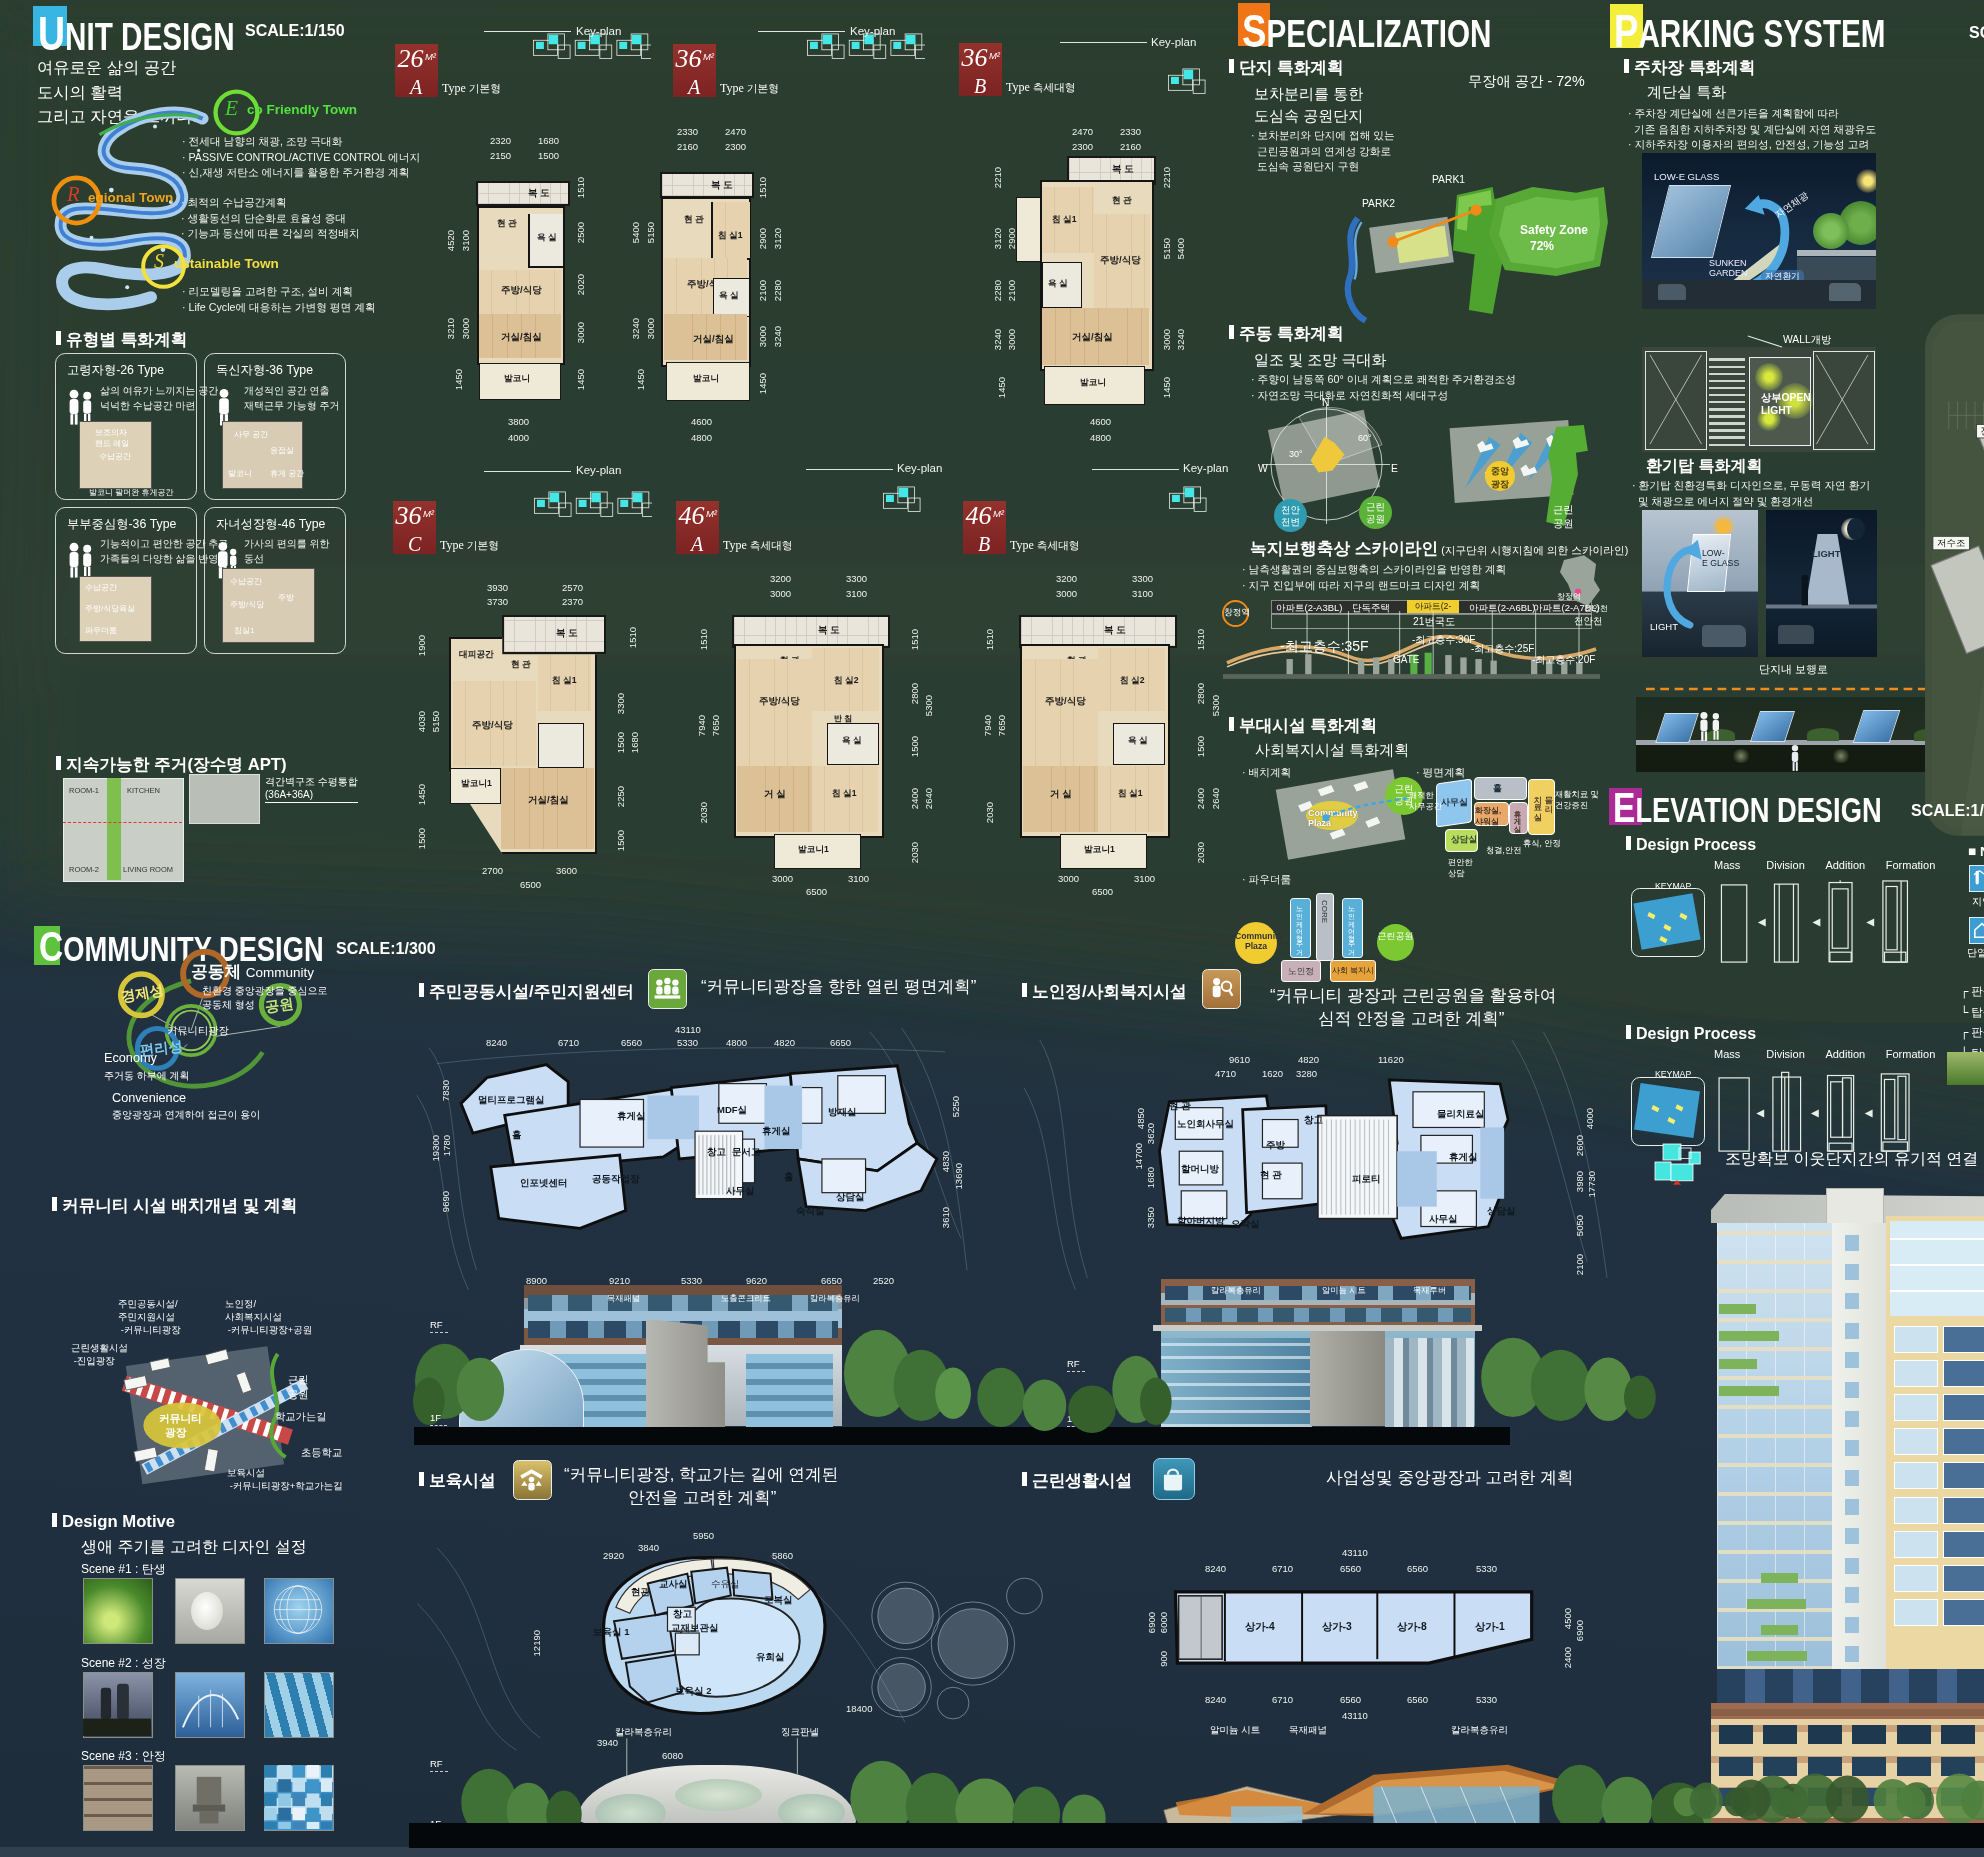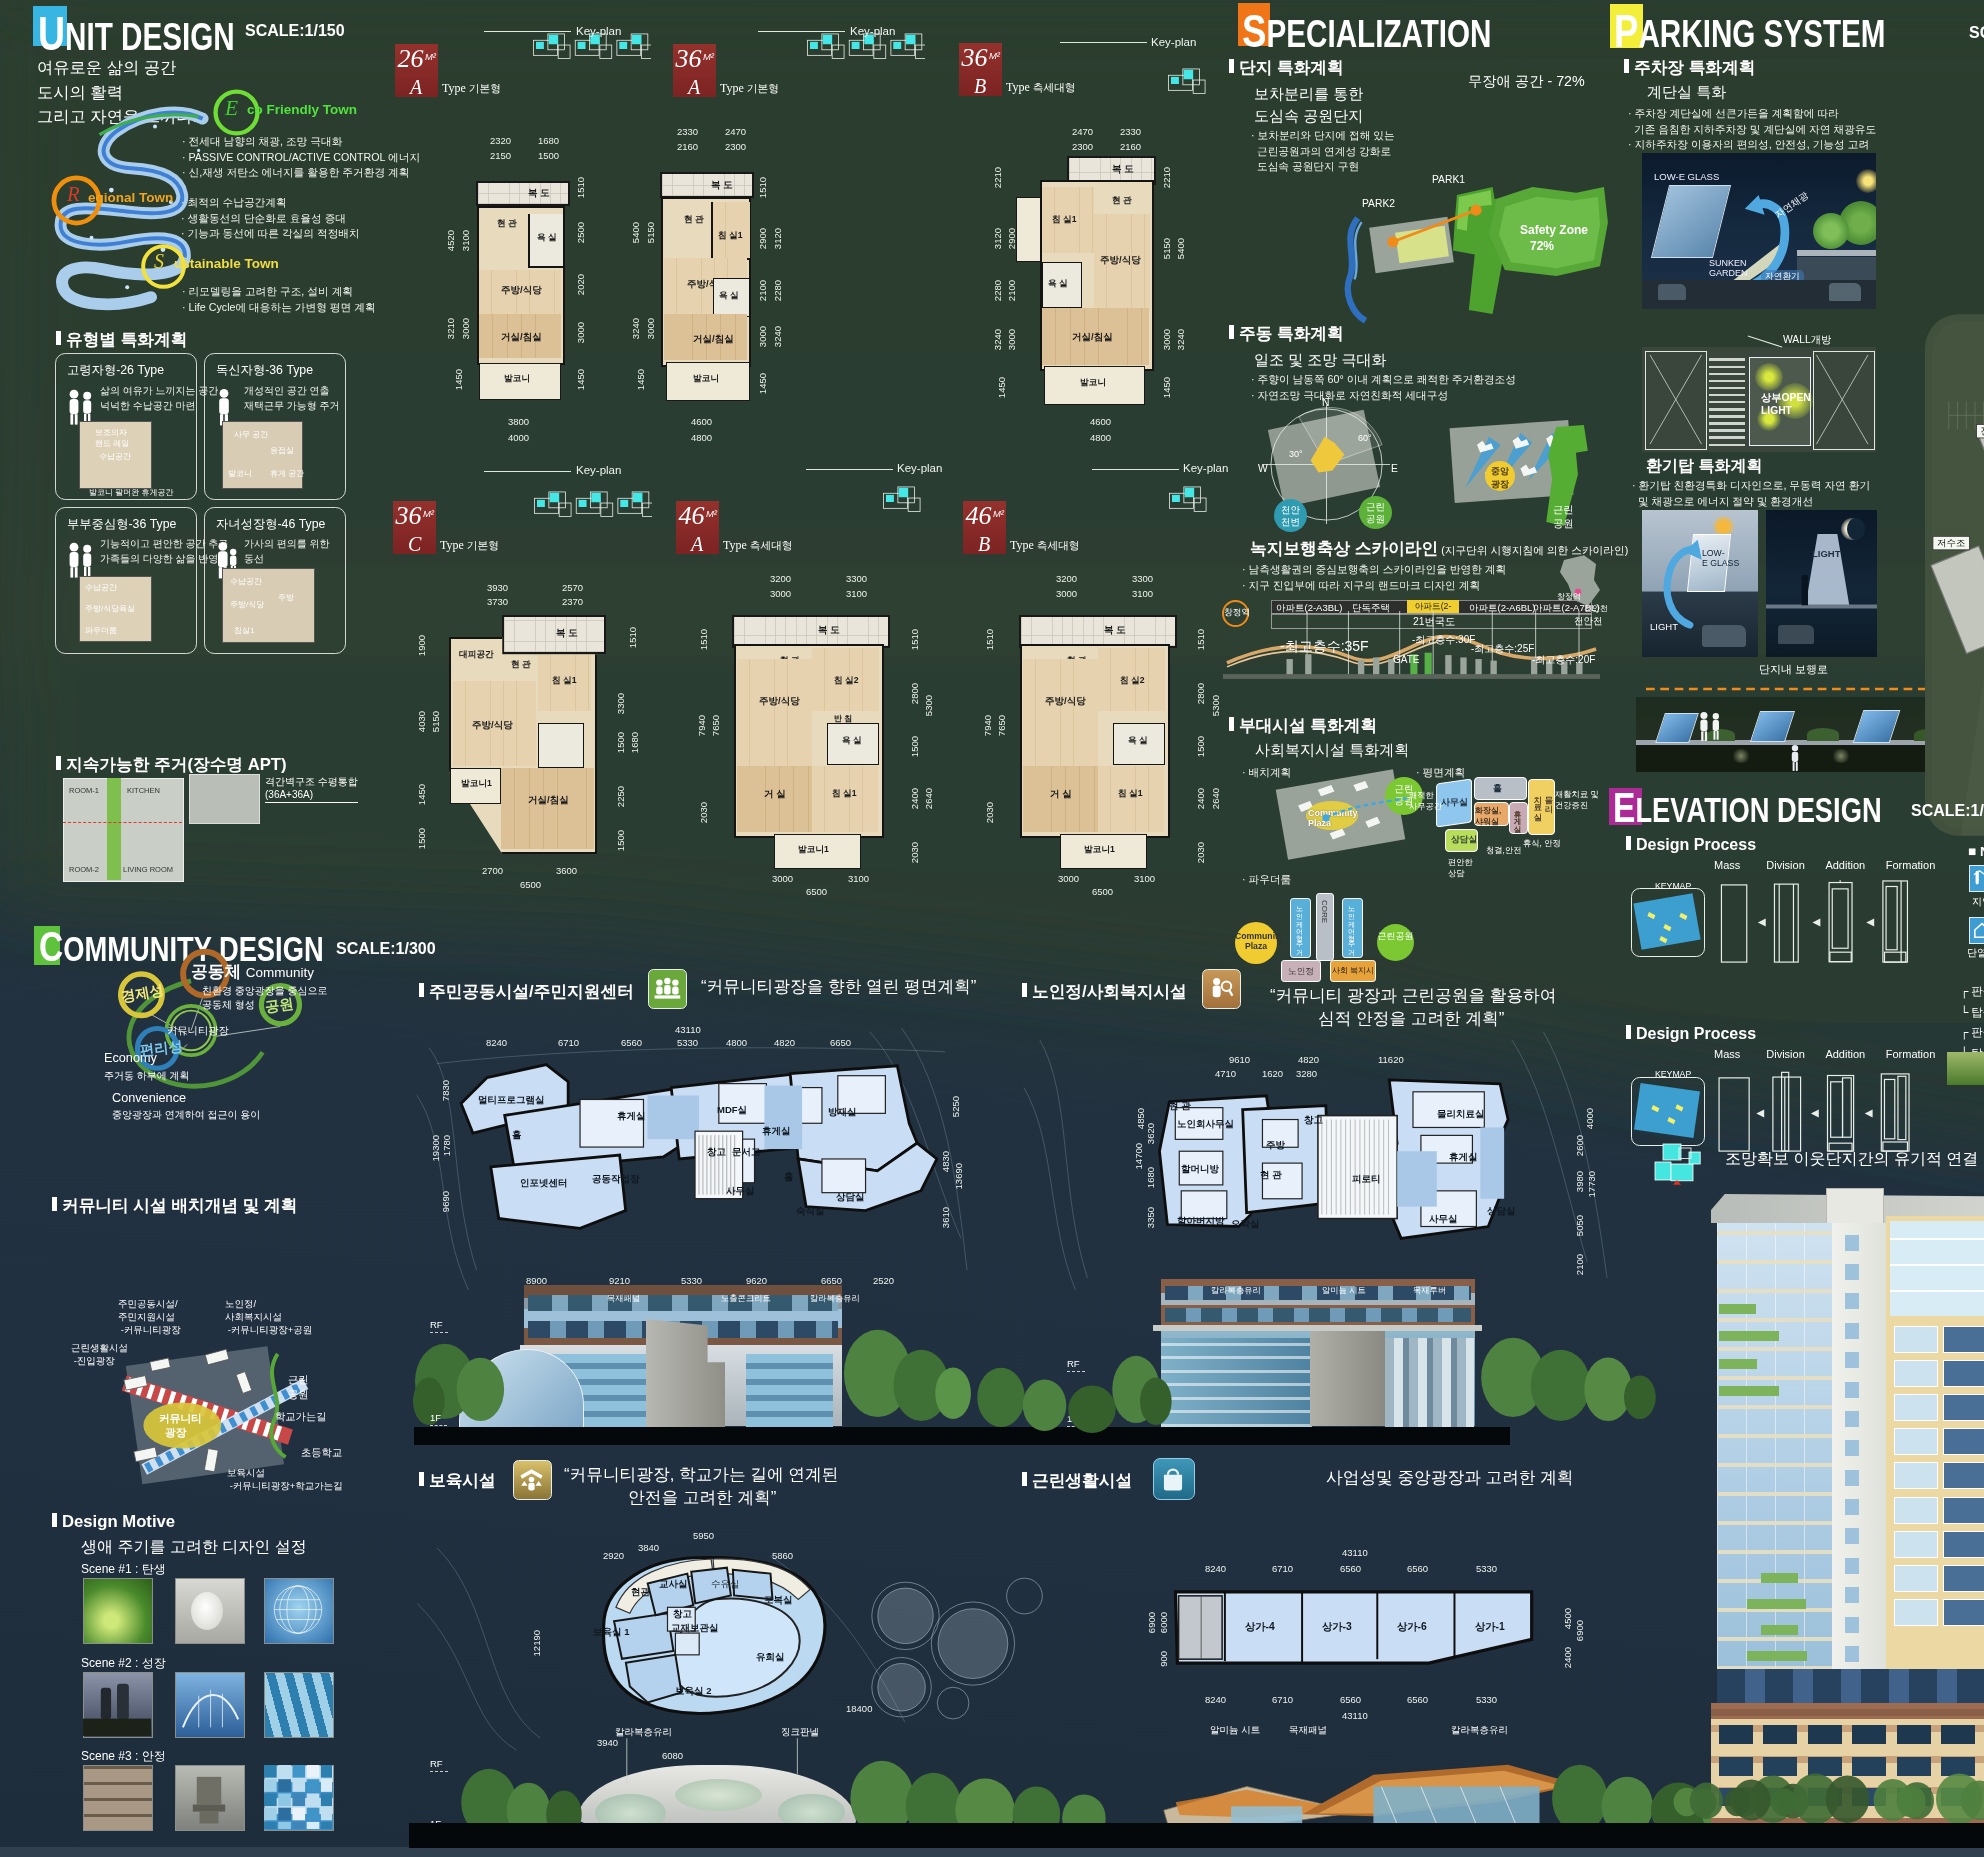--- a/index.html
+++ b/index.html
@@ -1652,21 +1652,21 @@
       <line x1="85" y1="40" x2="85" y2="200" stroke="#444" stroke-width="2"></line>
       <g stroke="#0e0e0e" stroke-width="5">
         <line x1="145" y1="30" x2="145" y2="205"></line>
         <line x1="340" y1="30" x2="340" y2="208"></line>
         <line x1="530" y1="30" x2="530" y2="200"></line>
         <line x1="725" y1="30" x2="725" y2="192"></line>
       </g>
     </svg>
 <div class="a" style="left:1245px;top:1620px;font-size:10.3px;color:#101820;font-weight:bold">상가-4</div>
 <div class="a" style="left:1322px;top:1620px;font-size:10.3px;color:#101820;font-weight:bold">상가-3</div>
-<div class="a" style="left:1397px;top:1620px;font-size:10.3px;color:#101820;font-weight:bold">상가-6</div>
+<div class="a" style="left:1397px;top:1620px;font-size:10.3px;color:#101820;font-weight:bold">상가-8</div>
 <div class="a" style="left:1475px;top:1620px;font-size:10.3px;color:#101820;font-weight:bold">상가-1</div>
 <div class="a dim" style="left:1342px;top:1547px">43110</div>
 <div class="a dim" style="left:1205px;top:1563px">8240</div>
 <div class="a dim" style="left:1272px;top:1563px">6710</div>
 <div class="a dim" style="left:1340px;top:1563px">6560</div>
 <div class="a dim" style="left:1407px;top:1563px">6560</div>
 <div class="a dim" style="left:1476px;top:1563px">5330</div>
 <div class="a dim" style="left:1205px;top:1694px">8240</div>
 <div class="a dim" style="left:1272px;top:1694px">6710</div>
 <div class="a dim" style="left:1340px;top:1694px">6560</div>

